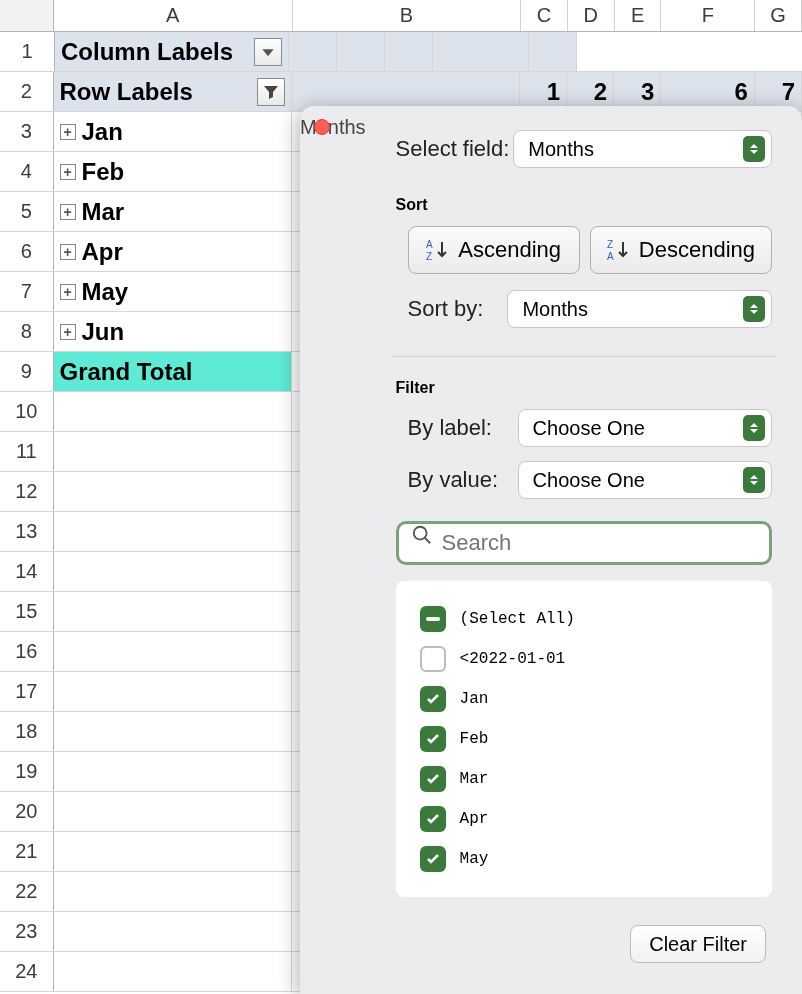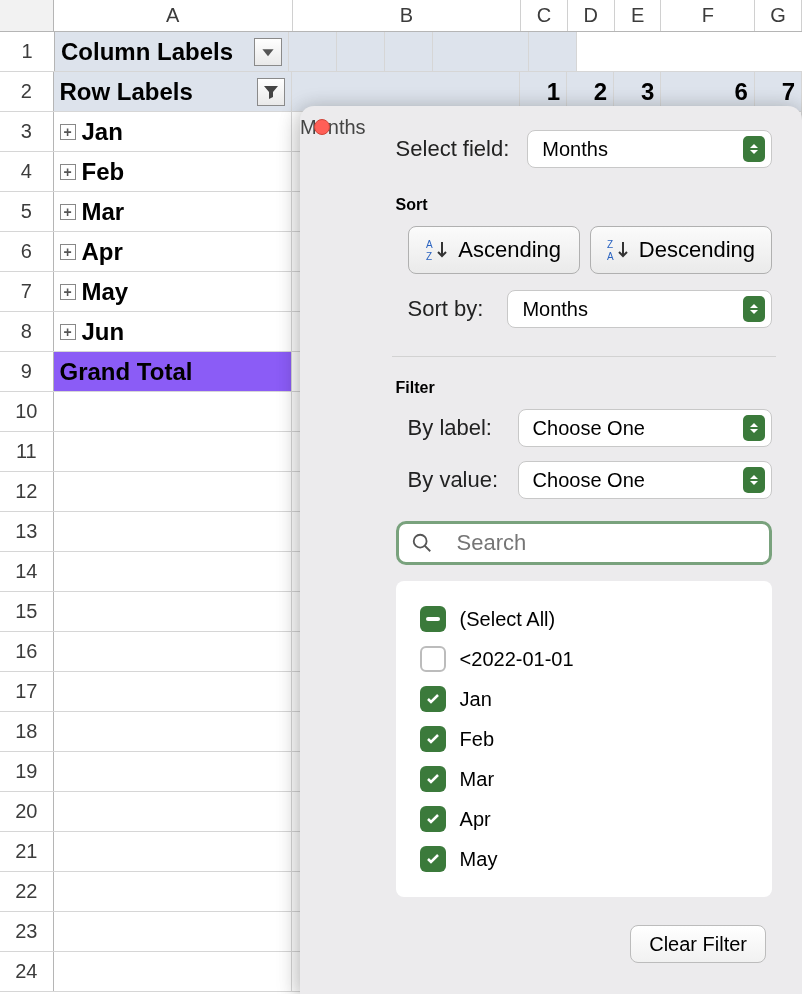--- a/index.html
+++ b/index.html
@@ -76,21 +76,21 @@
   }
   .cell.cA { width: 245px; }
   .cell.cB { width: 234px; gap: 20px; }
   .cell.cC { width: 48px; justify-content:flex-end; }
   .cell.cD { width: 48px; justify-content:flex-end; }
   .cell.cE { width: 48px; justify-content:flex-end; }
   .cell.cF { width: 96px; justify-content:flex-end; }
   .cell.cG { width: 48px; justify-content:flex-end; }
 
   .row.shaded .cell { background: #dde3ec; }
-  .row.shaded9 .cell.cA { background: #8b5cf6; }
+  .row.shaded9 .cell.cA { background: #5eead4; }
   .bold { font-weight: 700; }
 
   .dropbtn {
     width: 28px; height: 28px;
     border: 1px solid #8a8a8a;
     background: linear-gradient(#fff,#e9e9e9);
     display:flex; align-items:center; justify-content:center;
     margin-left: auto;
   }
   .dropbtn svg { width: 14px; height: 14px; }
@@ -154,21 +154,21 @@
   .panel-body {
     padding: 14px 30px 0 30px;
     flex:1;
     display:flex;
     flex-direction:column;
     overflow:hidden;
   }
   .fieldrow {
     display:flex;
     align-items:center;
-    gap: 18px;
+    gap: 4px;
     margin: 10px 0 24px 0;
   }
   .label {
     font-size: 22px;
     color: #222;
   }
   .stepper {
     flex:1;
     height: 38px;
     background: #fff;
@@ -241,23 +241,22 @@
   .searchwrap {
     margin: 8px 0 16px 0;
     padding-left: 0px;
   }
   .search {
     height: 44px;
     border: 3px solid #79a27d;
     border-radius: 10px;
     background:#fff;
     display:flex;
-    align-items:center;
     padding: 0 12px;
-    gap:24px;
+    gap:9px;
   }
   .search input {
     border:none;
     outline:none;
     font-size: 22px;
     color:#8a8a8a;
     flex:1;
     background:transparent;
   }
   .search svg { width:22px; height:22px; stroke:#555; }
@@ -266,21 +265,22 @@
     background:#fff;
     border-radius: 8px;
     padding: 18px 24px;
     flex:0 0 auto;
   }
   .checkitem {
     display:flex;
     align-items:center;
     gap: 14px;
     height: 40px;
-    font-size: 20px;
+    font-size: 16px;
+    font-family: Liberation Mono, monospace;
   }
   .cbox {
     width: 26px; height:26px;
     border-radius: 6px;
     display:flex;
     align-items:center;
     justify-content:center;
   }
   .cbox.checked { background:#3b7a3b; }
   .cbox.checked.partial::after {

